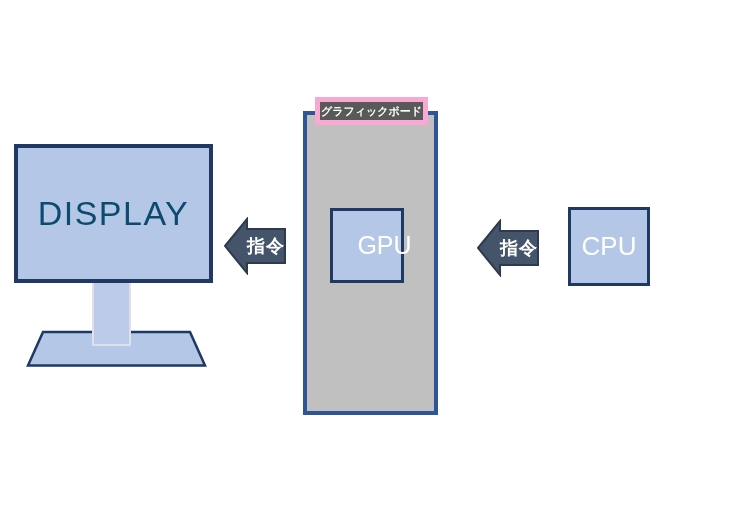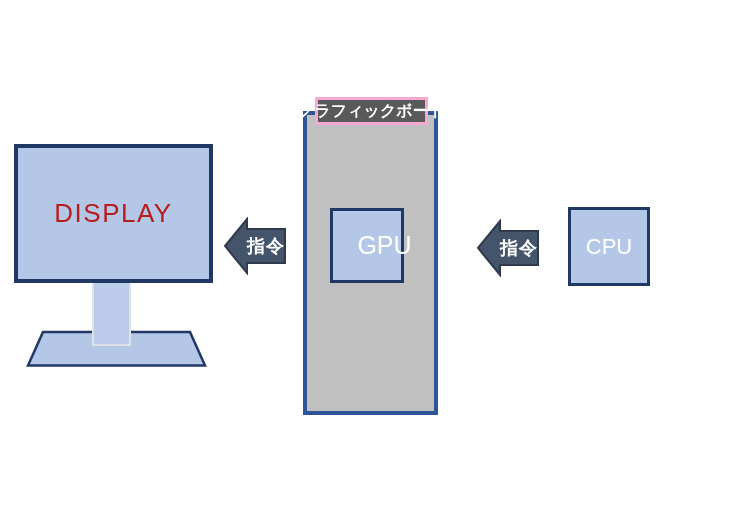--- a/index.html
+++ b/index.html
@@ -19,22 +19,22 @@
 
   
   .monitor-screen {
     left: 14px; top: 144px; width: 199px; height: 139px;
     background: #b4c7e7;
     border: 4px solid #1f3864;
     display: flex; align-items: center; justify-content: center;
     z-index: 3;
   }
   .monitor-screen .label {
-    color: #b91c1c;
-    font-size: 26px;
+    color: #0c4a6e;
+    font-size: 34px;
     letter-spacing: 1.5px;
   }
   .monitor-neck {
     left: 92px; top: 283px; width: 39px; height: 63px;
     background: #bccbe9;
     border: 2px solid #dee1e8;
     border-top: none;
     z-index: 2;
   }
   .monitor-base-svg {
@@ -45,23 +45,23 @@
   
   .graphics-board {
     left: 303px; top: 111px; width: 135px; height: 304px;
     background: #c0c0c0;
     border: 4px solid #2e5597;
     z-index: 1;
   }
   .board-label {
     left: 315px; top: 97px; width: 113px; height: 28px;
     background: #595959;
-    border: 3px solid #f9a8d4;
+    border: 5px solid #f9a8d4;
     color: #ffffff;
-    font-size: 16px;
+    font-size: 11px;
     font-weight: bold;
     display: flex; align-items: center; justify-content: center;
     z-index: 4;
     white-space: nowrap;
   }
   .gpu-box {
     left: 330px; top: 208px; width: 74px; height: 75px;
     background: #b4c7e7;
     border: 3px solid #1f3864;
     display: flex; align-items: center; justify-content: center;
@@ -70,21 +70,21 @@
   }
   .gpu-box .label { color: #ffffff; font-size: 25px; }
 
   
   .cpu-box {
     left: 568px; top: 207px; width: 82px; height: 79px;
     background: #b4c7e7;
     border: 3px solid #1f3864;
     display: flex; align-items: center; justify-content: center;
   }
-  .cpu-box .label { color: #ffffff; font-size: 22px; }
+  .cpu-box .label { color: #ffffff; font-size: 26px; }
 
   
   .arrow {
     width: 62px; height: 58px;
     z-index: 5;
   }
   .arrow-1 { left: 224px; top: 217px; }
   .arrow-2 { left: 477px; top: 219px; }
   .arrow svg { position: absolute; left: 0; top: 0; }
   .arrow .label {

